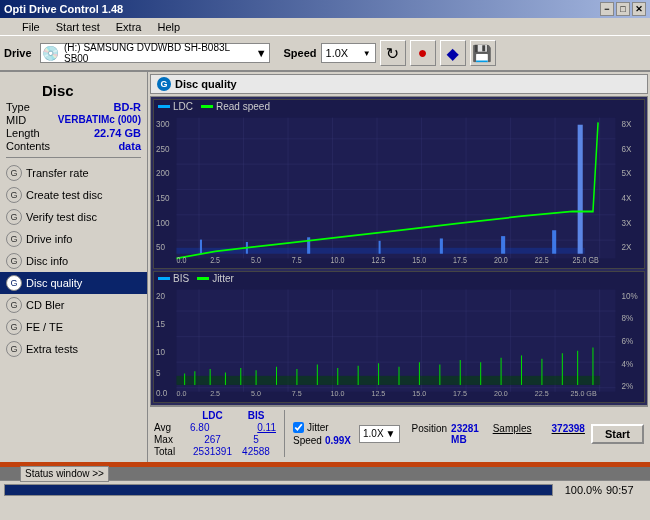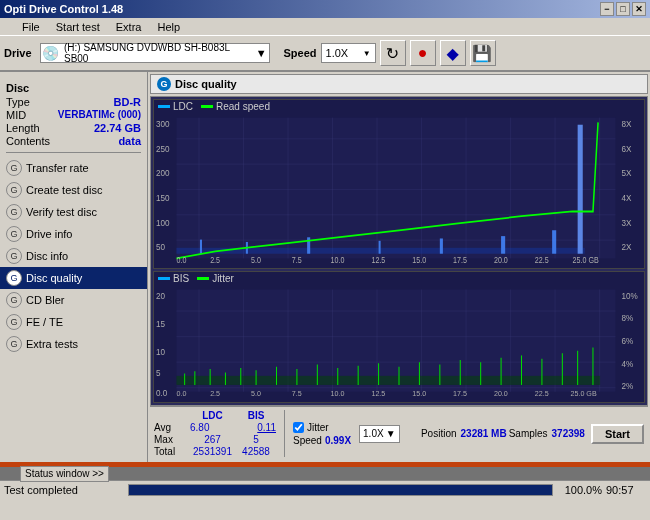--- a/index.html
+++ b/index.html
@@ -129,23 +129,24 @@
     #sidebar {
       width: 148px;
       background: #d4d0c8;
       border-right: 1px solid #888;
       display: flex;
       flex-direction: column;
       padding: 4px 0;
     }
     .sidebar-section-title {
       font-weight: bold;
-      font-size: 11px;
+      font-size: 15px;
       padding: 2px 6px;
       margin-top: 4px;
+      margin-left: 36px;
     }
     .disc-info-row {
       display: flex;
       justify-content: space-between;
       padding: 0 6px 1px;
       font-size: 11px;
     }
     .disc-info-label { color: #000; }
     .disc-info-value { color: #0000cc; font-weight: bold; }
     .sidebar-btn {
@@ -638,36 +639,35 @@
           <span>▼</span>
         </div>
 
         <div style="flex:1;"></div>
 
         <div style="display: flex; flex-direction: row; gap: 2px; font-size: 10px;">
           <div style="display:flex; gap:4px;">
             <span>Position</span>
             <span style="color:#0000cc; font-weight:bold;">23281 MB</span>
           </div>
-          <div style="display:flex; gap:4px;">
+          <div style="display:flex; gap:20px;text-decoration:underline;">
             <span>Samples</span>
             <span style="color:#0000cc; font-weight:bold;">372398</span>
           </div>
         </div>
 
         <button class="start-btn">Start</button>
       </div>
     </div>
   </div>
 </div>
 
 <div id="bottom-bar">
   <button style="background:#d4d0c8; border:1px solid #888; font-size:10px; cursor:pointer; padding:1px 4px; height:16px;">Status window &gt;&gt;</button>
 </div>
 
 <div id="statusbar">
-  <span id="status-text">Test completed</span>
   <div id="progress-bar-container">
     <div id="progress-bar-fill" style="width: 100%;"></div>
   </div>
   <span id="progress-pct">100.0%</span>
   <span id="status-time">90:57</span>
 </div>
 
 </body></html>

